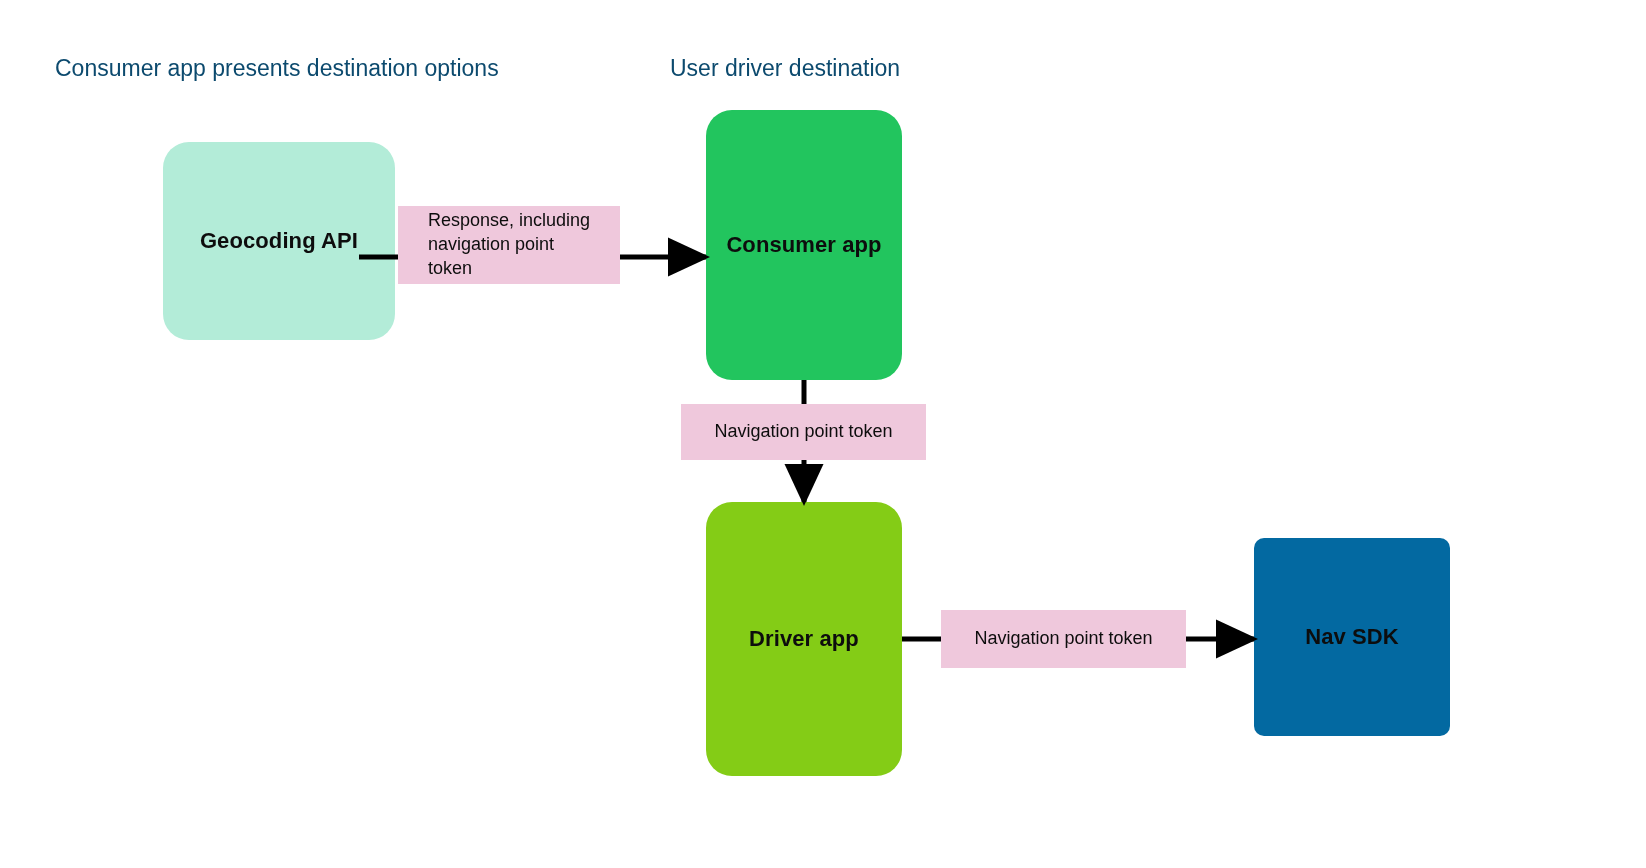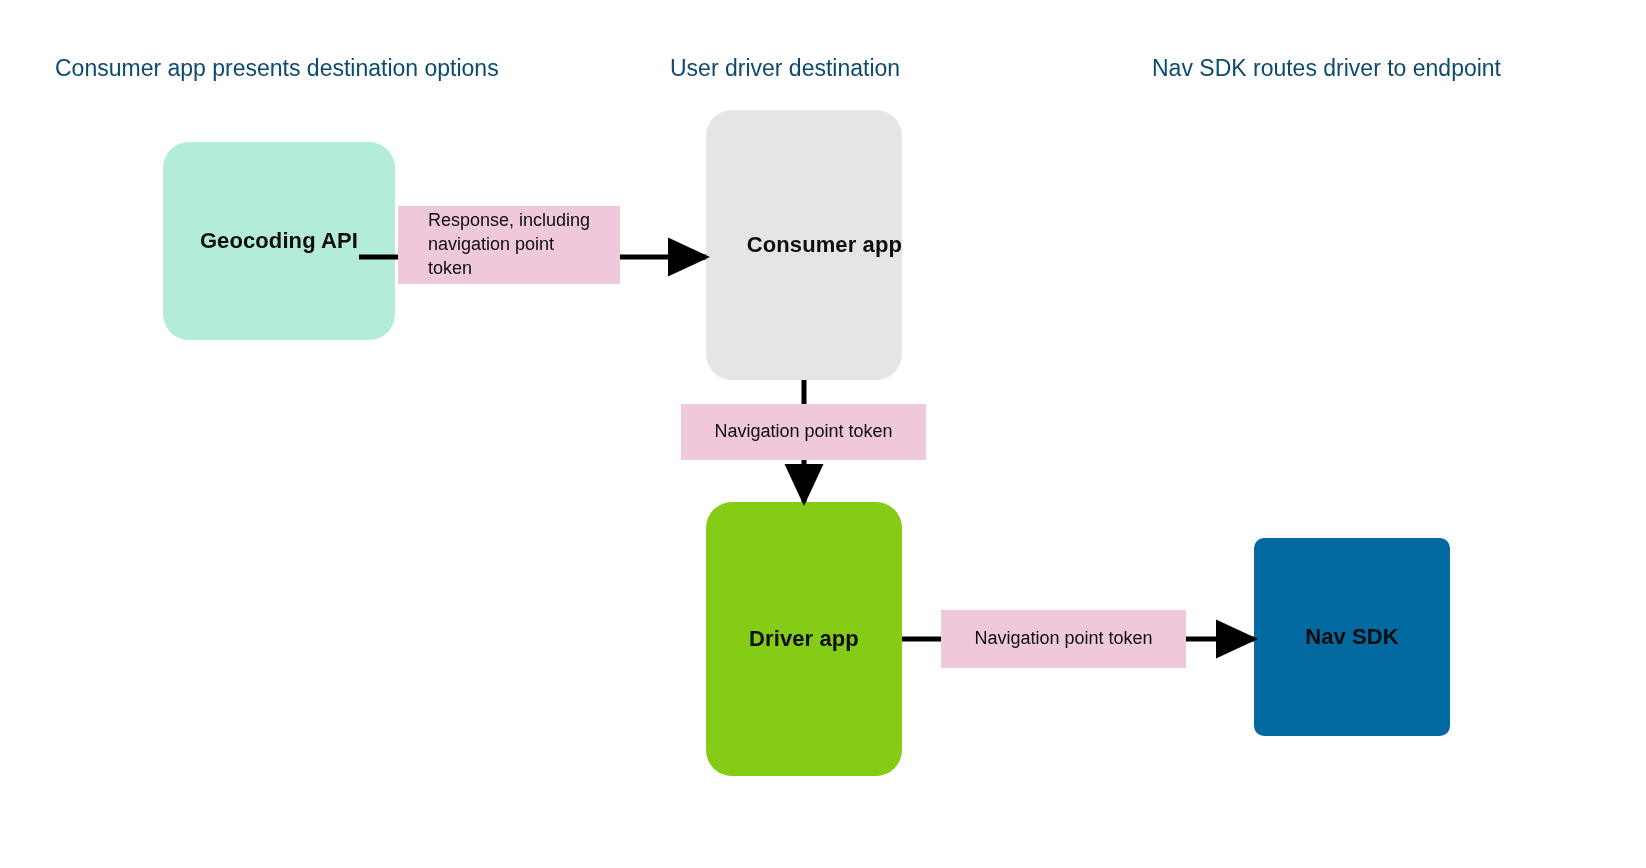--- a/index.html
+++ b/index.html
@@ -111,21 +111,20 @@
     z-index: 1;
   }
 </style>
 </head>
 <body>
 
 <div id="canvas" style="background: rgb(255, 255, 255);">
 
   <div class="col-header" id="header-consumer">Consumer app presents destination options</div>
   <div class="col-header" id="header-user">User driver destination</div>
-  <div class="col-header" id="header-navsdk">Nav SDK routes driver to endpoint</div>
 
   <svg class="edge-svg" viewBox="0 0 1646 868" xmlns="http://www.w3.org/2000/svg">
     <defs>
       <marker id="arrowhead" markerWidth="9" markerHeight="9" refX="7.6" refY="4.5" orient="auto" markerUnits="strokeWidth">
         <path d="M 0 0.6 L 8.4 4.5 L 0 8.4 z" fill="#000000"></path>
       </marker>
     </defs>
 
     <g>
       <line x1="359" y1="257" x2="706" y2="257" stroke="#000000" stroke-width="5" marker-end="url(#arrowhead)"></line>
@@ -137,21 +136,21 @@
 
     <g>
       <line x1="902" y1="639" x2="1254" y2="639" stroke="#000000" stroke-width="5" marker-end="url(#arrowhead)"></line>
     </g>
   </svg>
 
   <div class="node" id="node-geocoding" style="background: rgb(179, 236, 216);">
     <span class="node-label">Geocoding API</span>
   </div>
 
-  <div class="node" id="node-consumer" style="background: #e5e5e5; justify-content: flex-end;">
+  <div class="node" id="node-consumer" style="background: #22c55e;">
     <span class="node-label">Consumer app</span>
   </div>
 
   <div class="node" id="node-driver" style="background: #84cc16;">
     <span class="node-label">Driver app</span>
   </div>
 
   <div class="node" id="node-navsdk" style="background: #0369a1; border-radius: 10px;">
     <span class="node-label">Nav SDK</span>
   </div>

